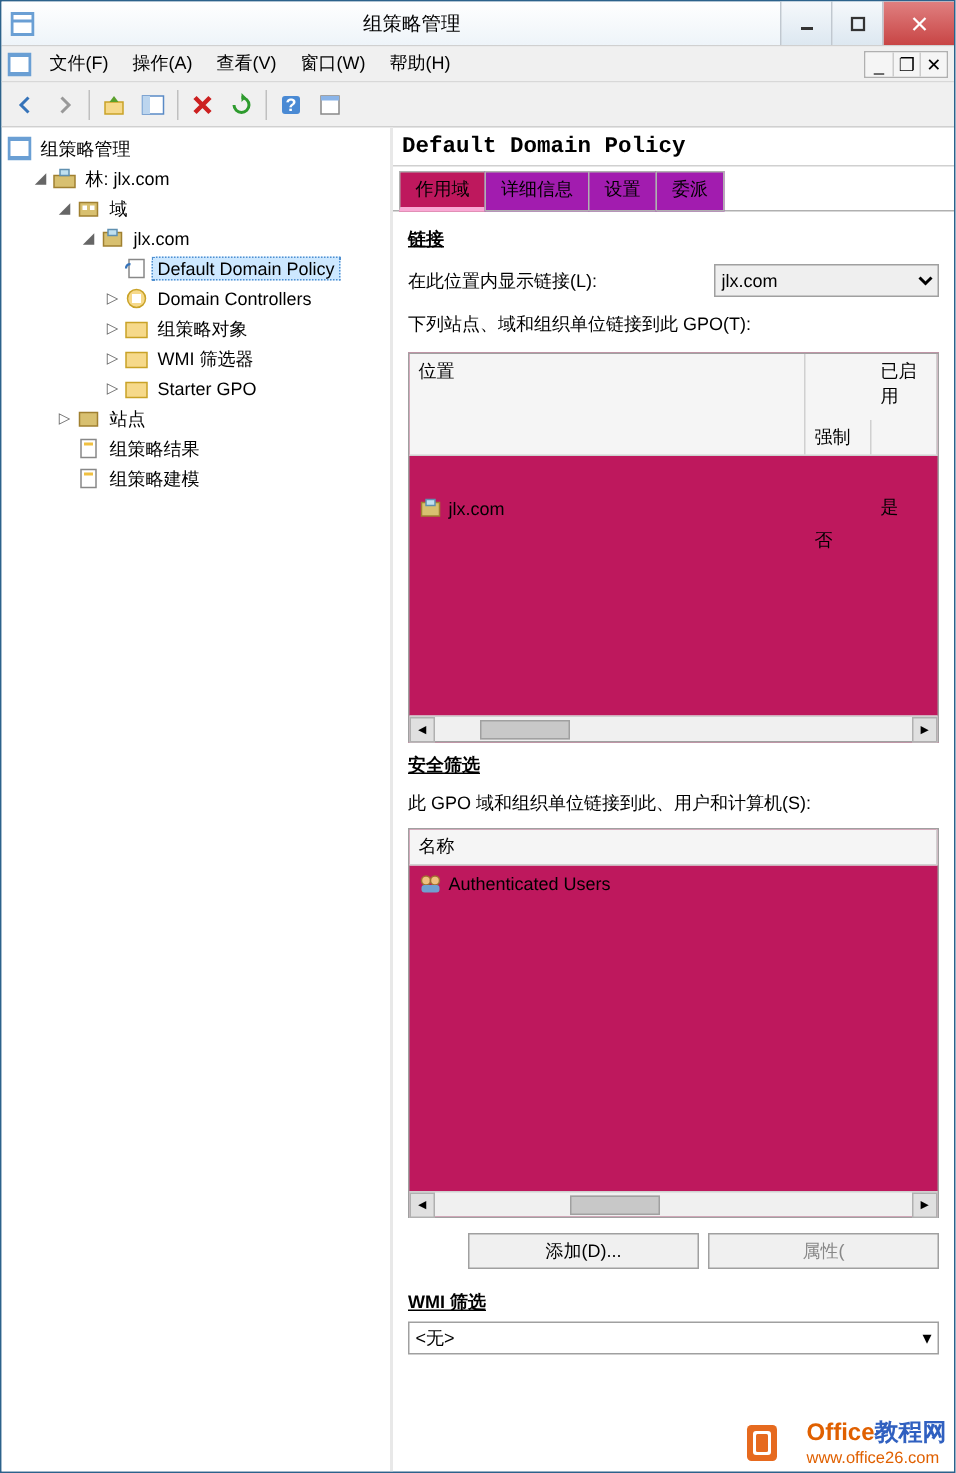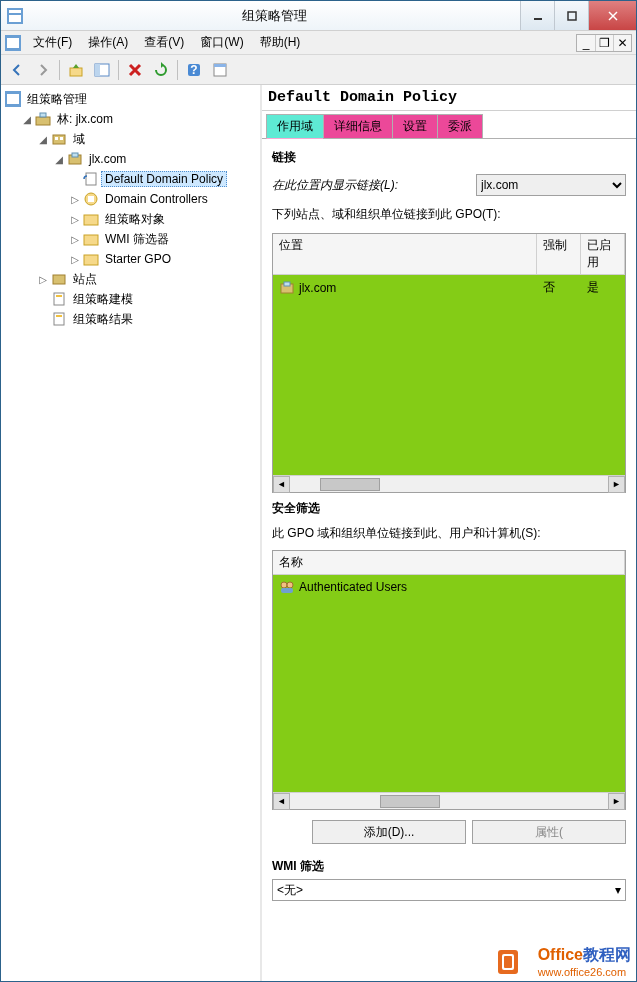--- a/index.html
+++ b/index.html
@@ -40,30 +40,30 @@
 .exp { width: 12px; height: 12px; display: flex; align-items: center; justify-content: center; color: #666; font-size: 10px; }
 .node .nicon { width: 16px; height: 16px; flex-shrink: 0; }
 .node .lbl { padding: 1px 4px; }
 .node.selected .lbl { background: #cde8ff; border: 1px dotted #5090d0; padding: 0 3px; }
 
 
 .policy-title { font-family: "Courier New", monospace; font-weight: bold; font-size: 15px; padding: 4px 6px; border-bottom: 1px solid #d0d0d0; }
 
 
 .tabs { display: flex; padding: 0 4px; margin-top: 2px; }
-.tab { padding: 3px 10px; border: 1px solid #b0b0b0; background: #ec4899; margin-right: -1px; position: relative; top: 1px; }
-.tab.active { background: #5eead4; border-bottom: 1px solid #f9a8d4; }
+.tab { padding: 3px 10px; border: 1px solid #b0b0b0; background: #a21caf; margin-right: -1px; position: relative; top: 1px; }
+.tab.active { background: #be185d; border-bottom: 3px solid #f9a8d4; }
 .tabbody { border-top: 1px solid #b0b0b0; flex: 1; padding: 6px 10px; overflow: auto; display: flex; flex-direction: column; }
 
-.section-label { font-weight: bold; margin: 4px 0; }
+.section-label { font-weight: bold; margin: 4px 0; text-decoration: underline; }
 .row { display: flex; align-items: center; margin: 4px 0; }
-.row label { flex: 1; font-style: italic; }
+.row label { flex: 1; }
 select.loc { width: 150px; height: 22px; border: 1px solid #a0a0a0; }
 
-.listbox { border: 1px solid #a0a0a0; background: #84cc16; margin: 4px 0; display: flex; flex-direction: column; justify-content: center; }
+.listbox { border: 1px solid #a0a0a0; background: #be185d; margin: 4px 0; display: flex; flex-direction: column; justify-content: center; }
 .lb-head { display: flex; background: #f5f5f5; border-bottom: 1px solid #d0d0d0; }
 .lb-head .col { padding: 3px 6px; border-right: 1px solid #d0d0d0; }
 .lb-body { flex: 1; overflow: auto; }
 .lb-row { display: flex; padding: 2px 0; align-items: center; }
 .lb-row .cell { padding: 2px 6px; display: flex; align-items: center; gap: 4px; }
 .hscroll { height: 17px; background: #f0f0f0; border-top: 1px solid #d0d0d0; display: flex; align-items: center; }
 .hscroll .arrow { width: 17px; height: 17px; background: #e0e0e0; border: 1px solid #b0b0b0; display: flex; align-items: center; justify-content: center; font-size: 9px; }
 .hscroll .thumb { width: 60px; height: 13px; background: #c8c8c8; border: 1px solid #a0a0a0; margin-left: 30px; }
 
 .btnrow { display: flex; gap: 6px; margin: 6px 0 10px 0; padding-left: 40px; }
@@ -73,21 +73,21 @@
 .wmi-sel { width: 100%; height: 22px; border: 1px solid #a0a0a0; padding: 2px 4px; display: flex; align-items: center; justify-content: space-between; }
 
 
 .watermark { position: absolute; bottom: 4px; right: 6px; display: flex; align-items: center; gap: 16px; pointer-events: none; }
 .watermark .o-icon { width: 28px; height: 28px; }
 .watermark .wt1 { color: #e06000; font-weight: bold; font-size: 16px; }
 .watermark .wt2 { color: #3060c0; font-weight: bold; font-size: 16px; }
 .watermark .wurl { color: #e06000; font-size: 11px; }
 
 .col-loc { flex: 1; }
-.col-force { width: 44px; }
+.col-force { width: 44px; margin-top: 44px; }
 .col-enable { width: 44px; }
 </style>
 </head>
 <body>
 
 <div class="titlebar">
   <svg class="app-icon" viewBox="0 0 16 16">
       <rect width="16" height="16" fill="#6a9fd4"></rect>
       <rect x="2" y="2" width="12" height="3" fill="#fff"></rect>
       <rect x="2" y="7" width="12" height="7" fill="#fff"></rect>
@@ -285,31 +285,31 @@
                 <span class="lbl">站点</span>
               </div>
                 </li>
               <li>
                   <div class="node">
                 <span class="exp"></span>
                 <svg class="nicon" viewBox="0 0 16 16">
                       <rect x="3" y="2" width="10" height="12" fill="#fff" stroke="#888"></rect>
                       <rect x="5" y="4" width="6" height="2" fill="#f0c040"></rect>
                     </svg>
-                <span class="lbl">组策略建模</span>
+                <span class="lbl">组策略结果</span>
               </div>
                 </li>
               <li>
                   <div class="node">
                 <span class="exp"></span>
                 <svg class="nicon" viewBox="0 0 16 16">
                       <rect x="3" y="2" width="10" height="12" fill="#fff" stroke="#888"></rect>
                       <rect x="5" y="4" width="6" height="2" fill="#f0c040"></rect>
                     </svg>
-                <span class="lbl">组策略结果</span>
+                <span class="lbl">组策略建模</span>
               </div>
                 </li>
             </ul>
           </li>
         </ul>
       </li>
     </ul>
   </div>
 
   <div class="content">

